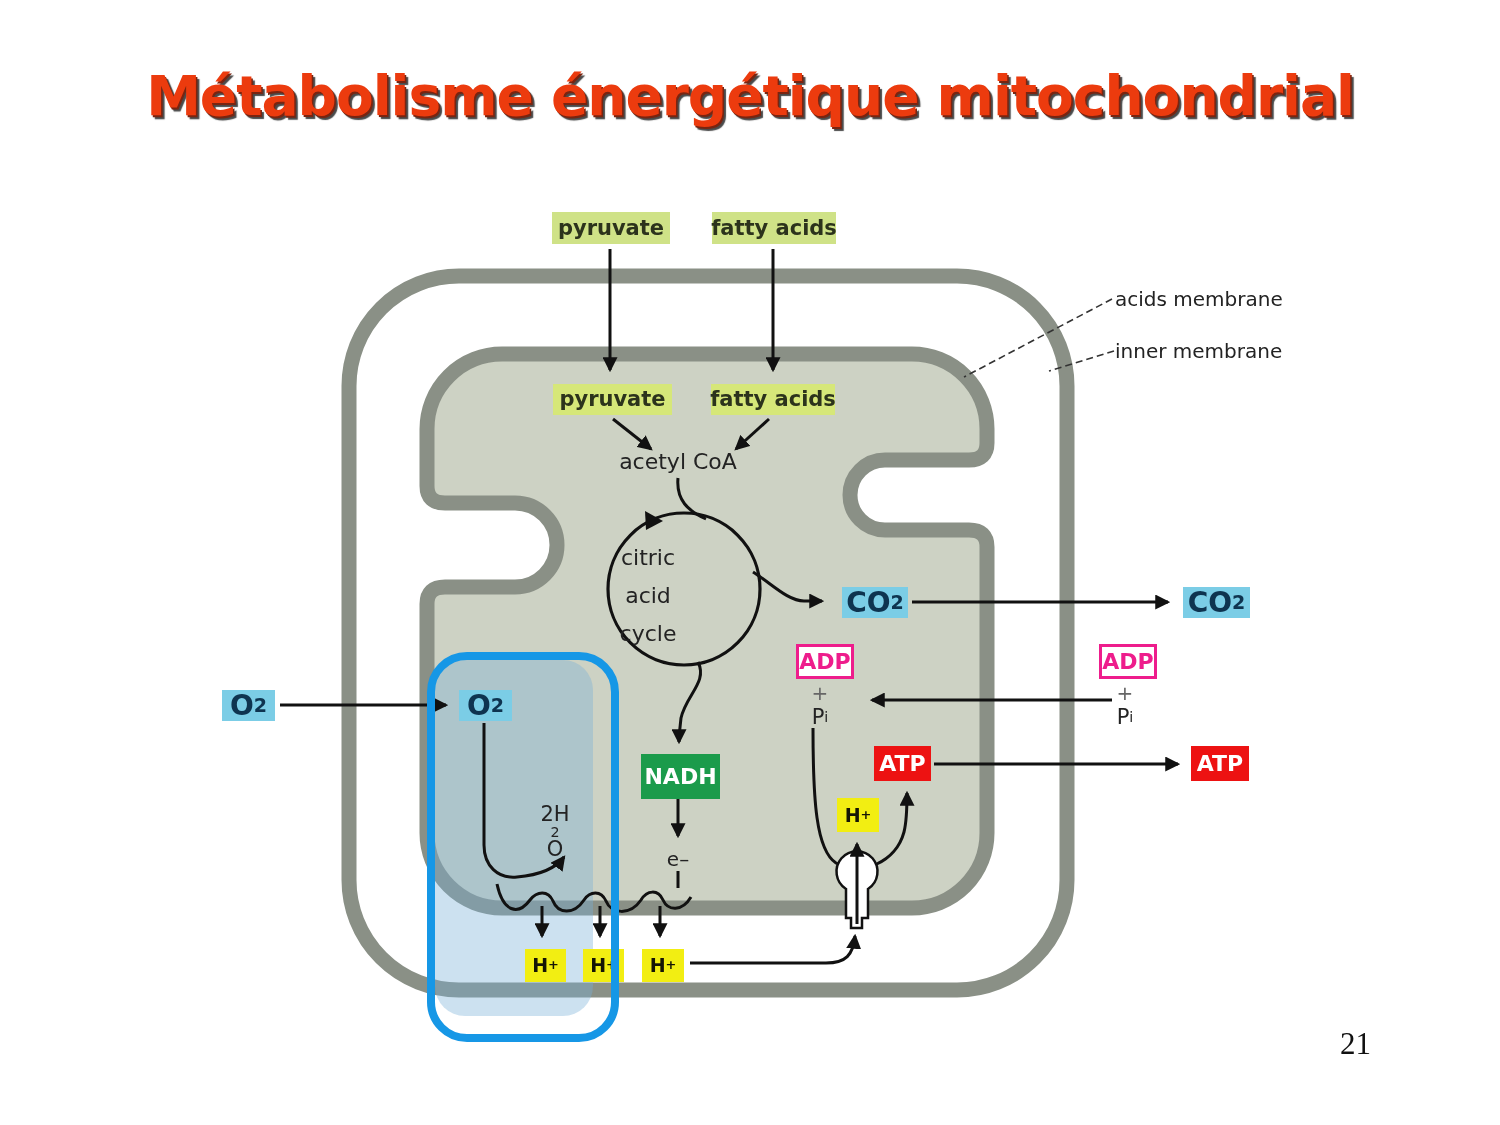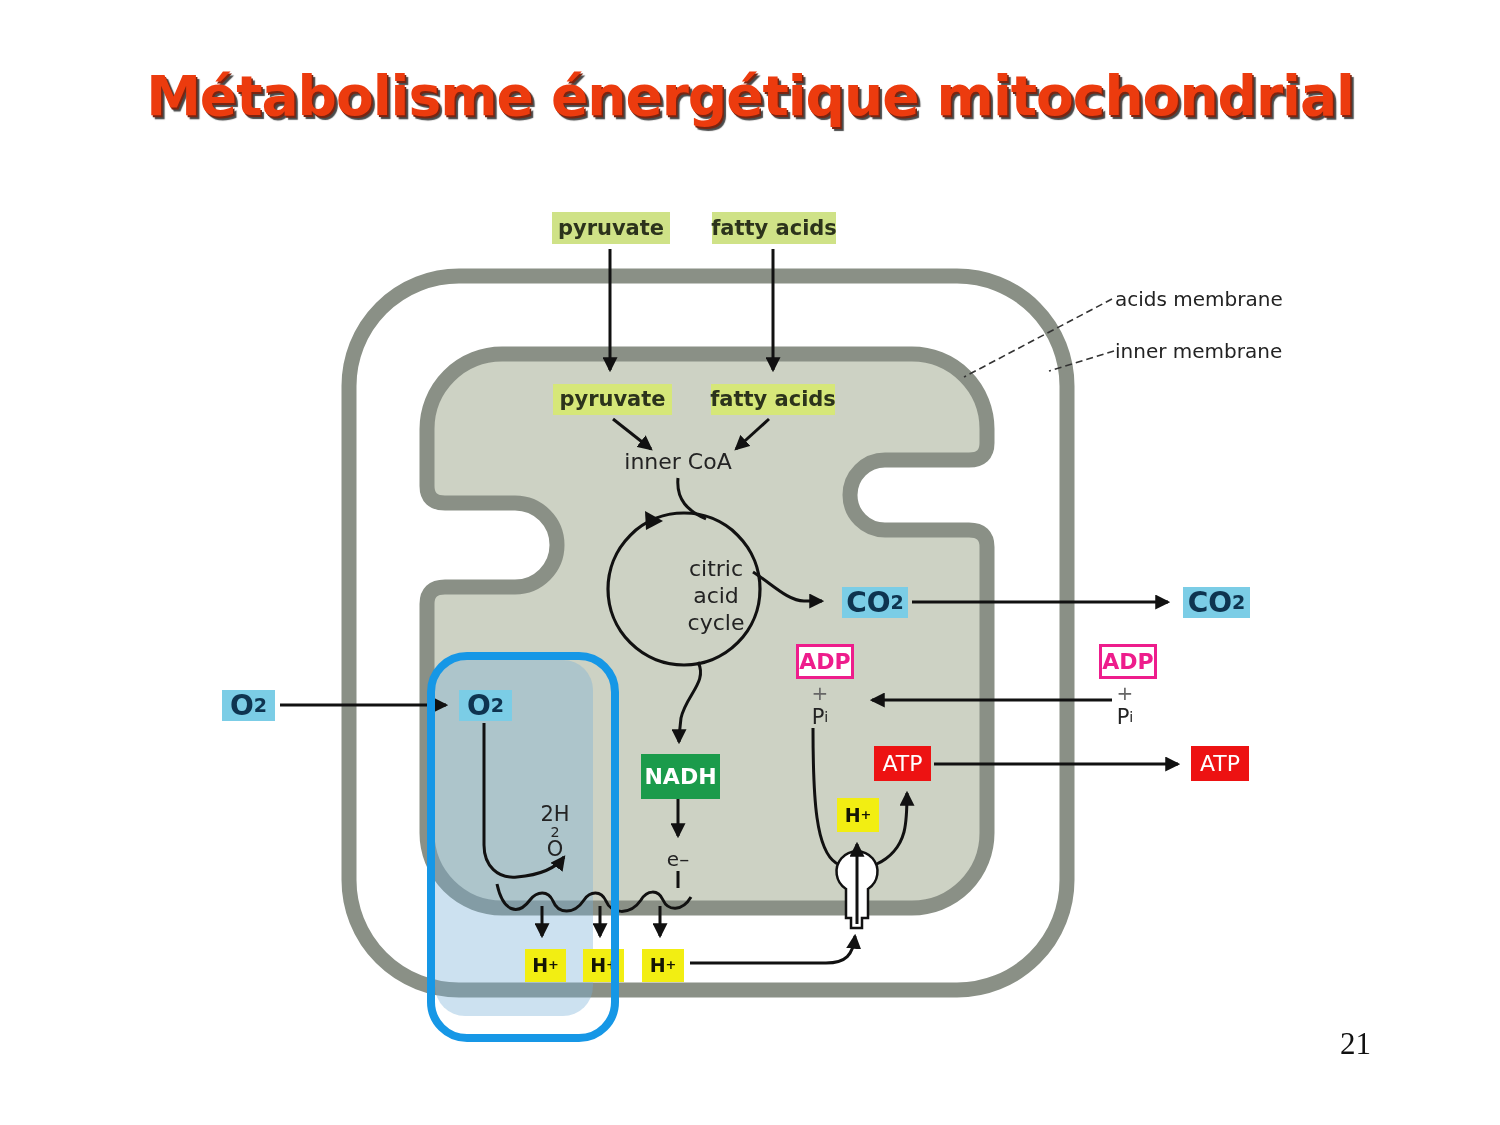--- a/index.html
+++ b/index.html
@@ -9,21 +9,21 @@
   svg.diagram{position:absolute;left:0;top:0;z-index:1;}
   .slide-title{position:absolute;left:0;right:0;top:64px;text-align:center;z-index:10;
        font-family:"DejaVu Sans",sans-serif;font-weight:bold;font-size:55px;letter-spacing:-1px;
        color:#ec3b0e;text-shadow:1.5px 1.5px 0 #7a2410,3.5px 3.5px 1px #4a4a4a;}
   .lbl{position:absolute;z-index:10;display:flex;align-items:center;justify-content:center;
        white-space:nowrap;line-height:1;}
   .chip-green{background:#cfe287;color:#2c331c;font-weight:bold;font-size:21px;}
   .chip-green2{background:#d6e779;color:#2c331c;font-weight:bold;font-size:21px;}
   .chip-blue{background:#7bcde6;color:#0e3450;font-weight:bold;font-size:28px;}
   .chip-yellow{background:#f2ee12;color:#151505;font-weight:bold;font-size:19px;}
-  .chip-red{background:#ed1212;color:#ffffff;font-weight:normal;font-size:22px;}
+  .chip-red{background:#ed1212;color:#ffffff;font-weight:bold;font-size:22px;}
   .chip-nadh{background:#1b9b4b;color:#ffffff;font-weight:bold;font-size:22px;}
   .chip-adp{background:#ffffff;border:3px solid #ee1d8c;color:#ee1d8c;font-weight:bold;font-size:22px;}
   .plain{color:#232323;font-size:21px;}
   .plain-sm{color:#666666;font-size:20px;}
   .memlbl{color:#232323;font-size:20px;justify-content:flex-start;}
   .cycle-text{flex-direction:column;color:#232323;font-size:22px;}
   .cycle-text span{display:block;line-height:27px;}
   .page-num{position:absolute;z-index:10;font-family:"Liberation Serif","DejaVu Serif",serif;
        font-size:31px;color:#111;}
   sub.s{font-size:0.68em;vertical-align:-0.28em;}
@@ -100,23 +100,23 @@
       <path d="M1114,351 L1049,371"></path>
     </g>
   </svg>
 
   <div class="lbl chip-green" style="left:552px;top:212px;width:118px;height:32px;">pyruvate</div>
   <div class="lbl chip-green" style="left:712px;top:212px;width:124px;height:32px;">fatty acids</div>
 
   <div class="lbl chip-green2" style="left:553px;top:384px;width:119px;height:31px;">pyruvate</div>
   <div class="lbl chip-green2" style="left:711px;top:384px;width:124px;height:31px;">fatty acids</div>
 
-  <div class="lbl plain" style="left:608px;top:449px;width:140px;height:26px;font-size:22px;">inner CoA</div>
+  <div class="lbl plain" style="left:608px;top:449px;width:140px;height:26px;font-size:22px;">acetyl CoA</div>
 
-  <div class="lbl cycle-text" style="left:666px;top:553px;width:100px;height:84px;">
+  <div class="lbl cycle-text" style="left:598px;top:553px;width:100px;height:84px;gap:11px;">
     <span>citric</span>
     <span>acid</span>
     <span>cycle</span>
   </div>
 
   <div class="lbl chip-blue" style="left:842px;top:587px;width:66px;height:31px;">
     <span>CO</span>
       <sub class="s">2</sub>
   </div>
   <div class="lbl chip-blue" style="left:1183px;top:587px;width:67px;height:31px;">

